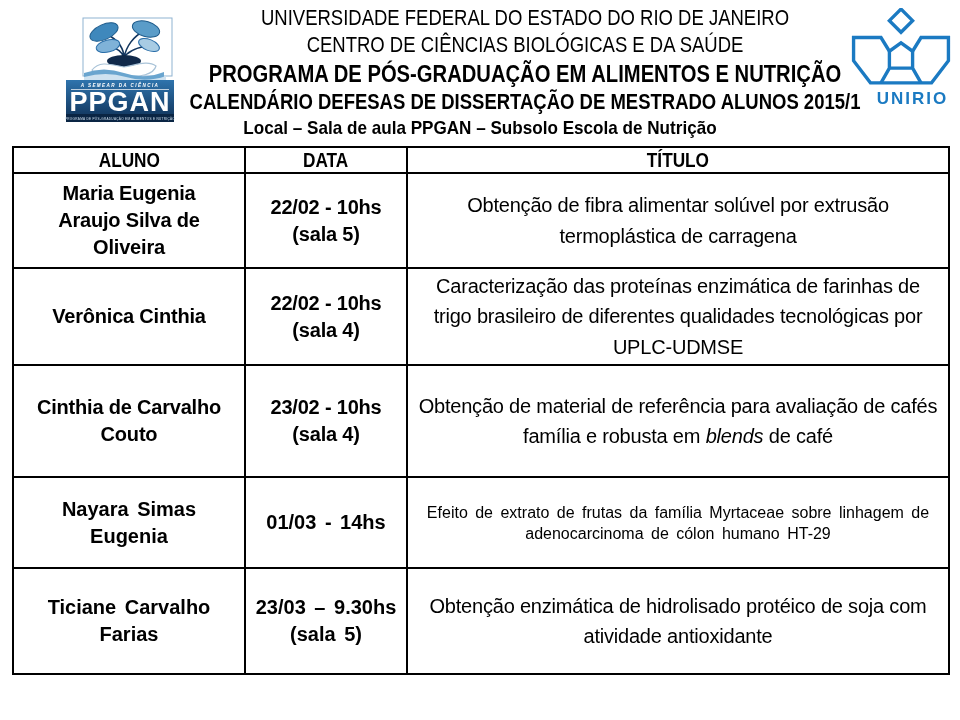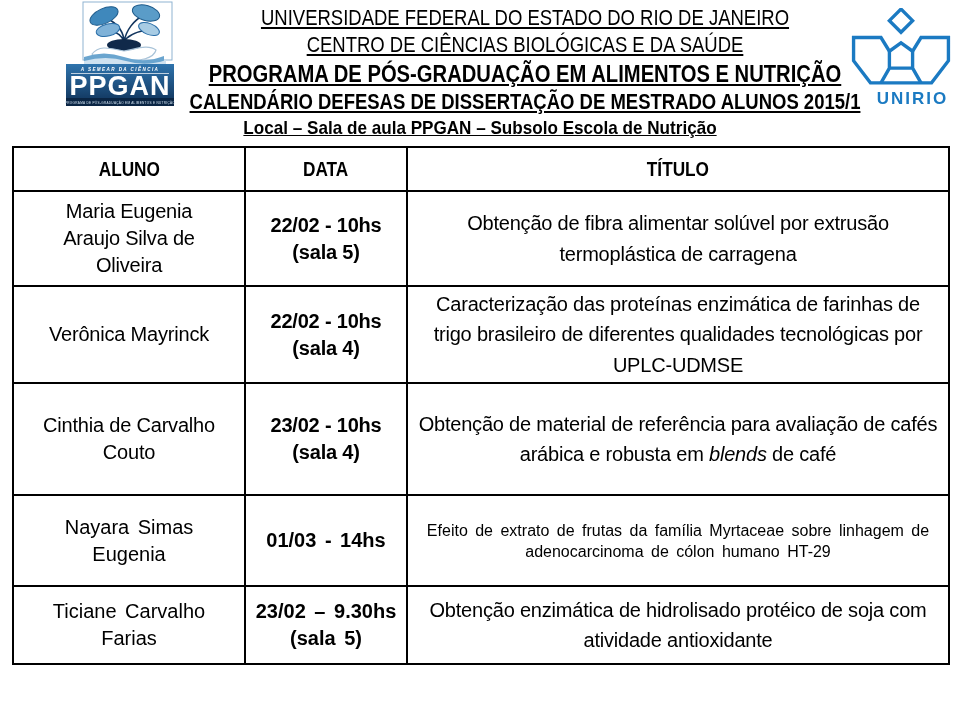--- a/index.html
+++ b/index.html
@@ -3,42 +3,42 @@
 <meta charset="utf-8">
 <style>
   html,body{margin:0;padding:0;background:#e8e8e8;}
   .slide{
     position:relative;width:960px;height:720px;margin:0 auto;
     background:#ffffff;color:#000;
     font-family:"Liberation Sans",sans-serif;
     overflow:hidden;
   }
   
-  .header-text{position:absolute;left:95px;right:5px;top:5px;text-align:center;text-decoration:underline;}
+  .header-text{position:absolute;left:95px;right:5px;top:5px;text-align:center;}
   .hl{transform:scaleX(.86);transform-origin:50% 50%;white-space:nowrap;}
   .hl1,.hl2{font-size:21.5px;line-height:27px;font-weight:normal;}
   .hl3{font-size:23.5px;line-height:30px;font-weight:bold;}
   .hl4{font-size:21.5px;line-height:27px;font-weight:bold;}
   .hl5{font-size:19px;line-height:23px;font-weight:bold;transform:translateX(-45px) scaleX(.9);}
   
-  .ppgan-logo{position:absolute;left:64px;top:0;width:112px;height:107px;}
+  .ppgan-logo{position:absolute;left:64px;top:16px;width:112px;height:107px;}
   .unirio-logo{position:absolute;left:845px;top:8px;width:112px;height:97px;text-align:center;}
   .unirio-label{font-weight:bold;font-size:17px;letter-spacing:2px;color:#1b7ac2;line-height:18px;margin-left:23px;}
   
   table.defesas{
     position:absolute;left:12px;top:146px;width:936px;
     border-collapse:collapse;table-layout:fixed;
   }
   .defesas th,.defesas td{
     border:2px solid #000;vertical-align:middle;text-align:center;
     padding:2px 8px;overflow:hidden;
   }
-  .defesas th{font-size:21px;font-weight:bold;padding:9px;height:24px;}
+  .defesas th{font-size:21px;font-weight:bold;padding:0;height:24px;}
   .cond{display:inline-block;transform:scaleX(.82);}
-  .c-aluno{font-weight:normal;font-size:20px;line-height:1.35;white-space:pre-line;border-radius:21px;}
+  .c-aluno{font-weight:bold;font-size:20px;line-height:1.35;white-space:pre-line;border-radius:21px;}
   .c-data{font-weight:bold;font-size:20px;line-height:1.35;white-space:pre-line;margin-left:27px;}
   .c-tit{font-size:20px;line-height:1.52;white-space:pre-line;padding:2px 10px;}
   .ar{word-spacing:3px;}
   .small{font-size:16px;line-height:1.32;}
   .cal{letter-spacing:-.2px;}
 </style>
 </head>
 <body>
 
 <div class="slide">
@@ -111,42 +111,42 @@
     </tr>
     <tr style="height:95px" class="cal">
       <td class="c-aluno">Maria Eugenia
 Araujo Silva de
 Oliveira</td>
       <td class="c-data">22/02 - 10hs
 (sala 5)</td>
       <td class="c-tit">Obtenção de fibra alimentar solúvel por extrusão termoplástica de carragena</td>
     </tr>
     <tr style="height:95px" class="cal">
-      <td class="c-aluno">Verônica Mayrinck</td>
+      <td class="c-aluno">Verônica Cinthia</td>
       <td class="c-data">22/02 - 10hs
 (sala 4)</td>
       <td class="c-tit">Caracterização das proteínas enzimática de farinhas de trigo brasileiro de diferentes qualidades tecnológicas por UPLC-UDMSE</td>
     </tr>
     <tr style="height:112px" class="cal">
       <td class="c-aluno">Cinthia de Carvalho
 Couto</td>
       <td class="c-data">23/02 - 10hs
 (sala 4)</td>
-      <td class="c-tit"><span>Obtenção de material de referência para avaliação de cafés arábica e robusta em </span><i>blends</i><span> de café</span></td>
+      <td class="c-tit"><span>Obtenção de material de referência para avaliação de cafés família e robusta em </span><i>blends</i><span> de café</span></td>
     </tr>
     <tr style="height:91px">
       <td class="c-aluno ar">Nayara Simas
 Eugenia</td>
       <td class="c-data ar">01/03 - 14hs</td>
       <td class="c-tit ar small">Efeito de extrato de frutas da família Myrtaceae sobre linhagem de
 adenocarcinoma de cólon humano HT-29</td>
     </tr>
-    <tr style="height:78px">
+    <tr style="height:106px">
       <td class="c-aluno ar">Ticiane Carvalho
 Farias</td>
-      <td class="c-data ar">23/02 – 9.30hs
+      <td class="c-data ar">23/03 – 9.30hs
 (sala 5)</td>
       <td class="c-tit cal">Obtenção enzimática de hidrolisado protéico de soja com atividade antioxidante</td>
     </tr>
   </tbody>
     </table>
 
 </div>
 
 </body></html>

